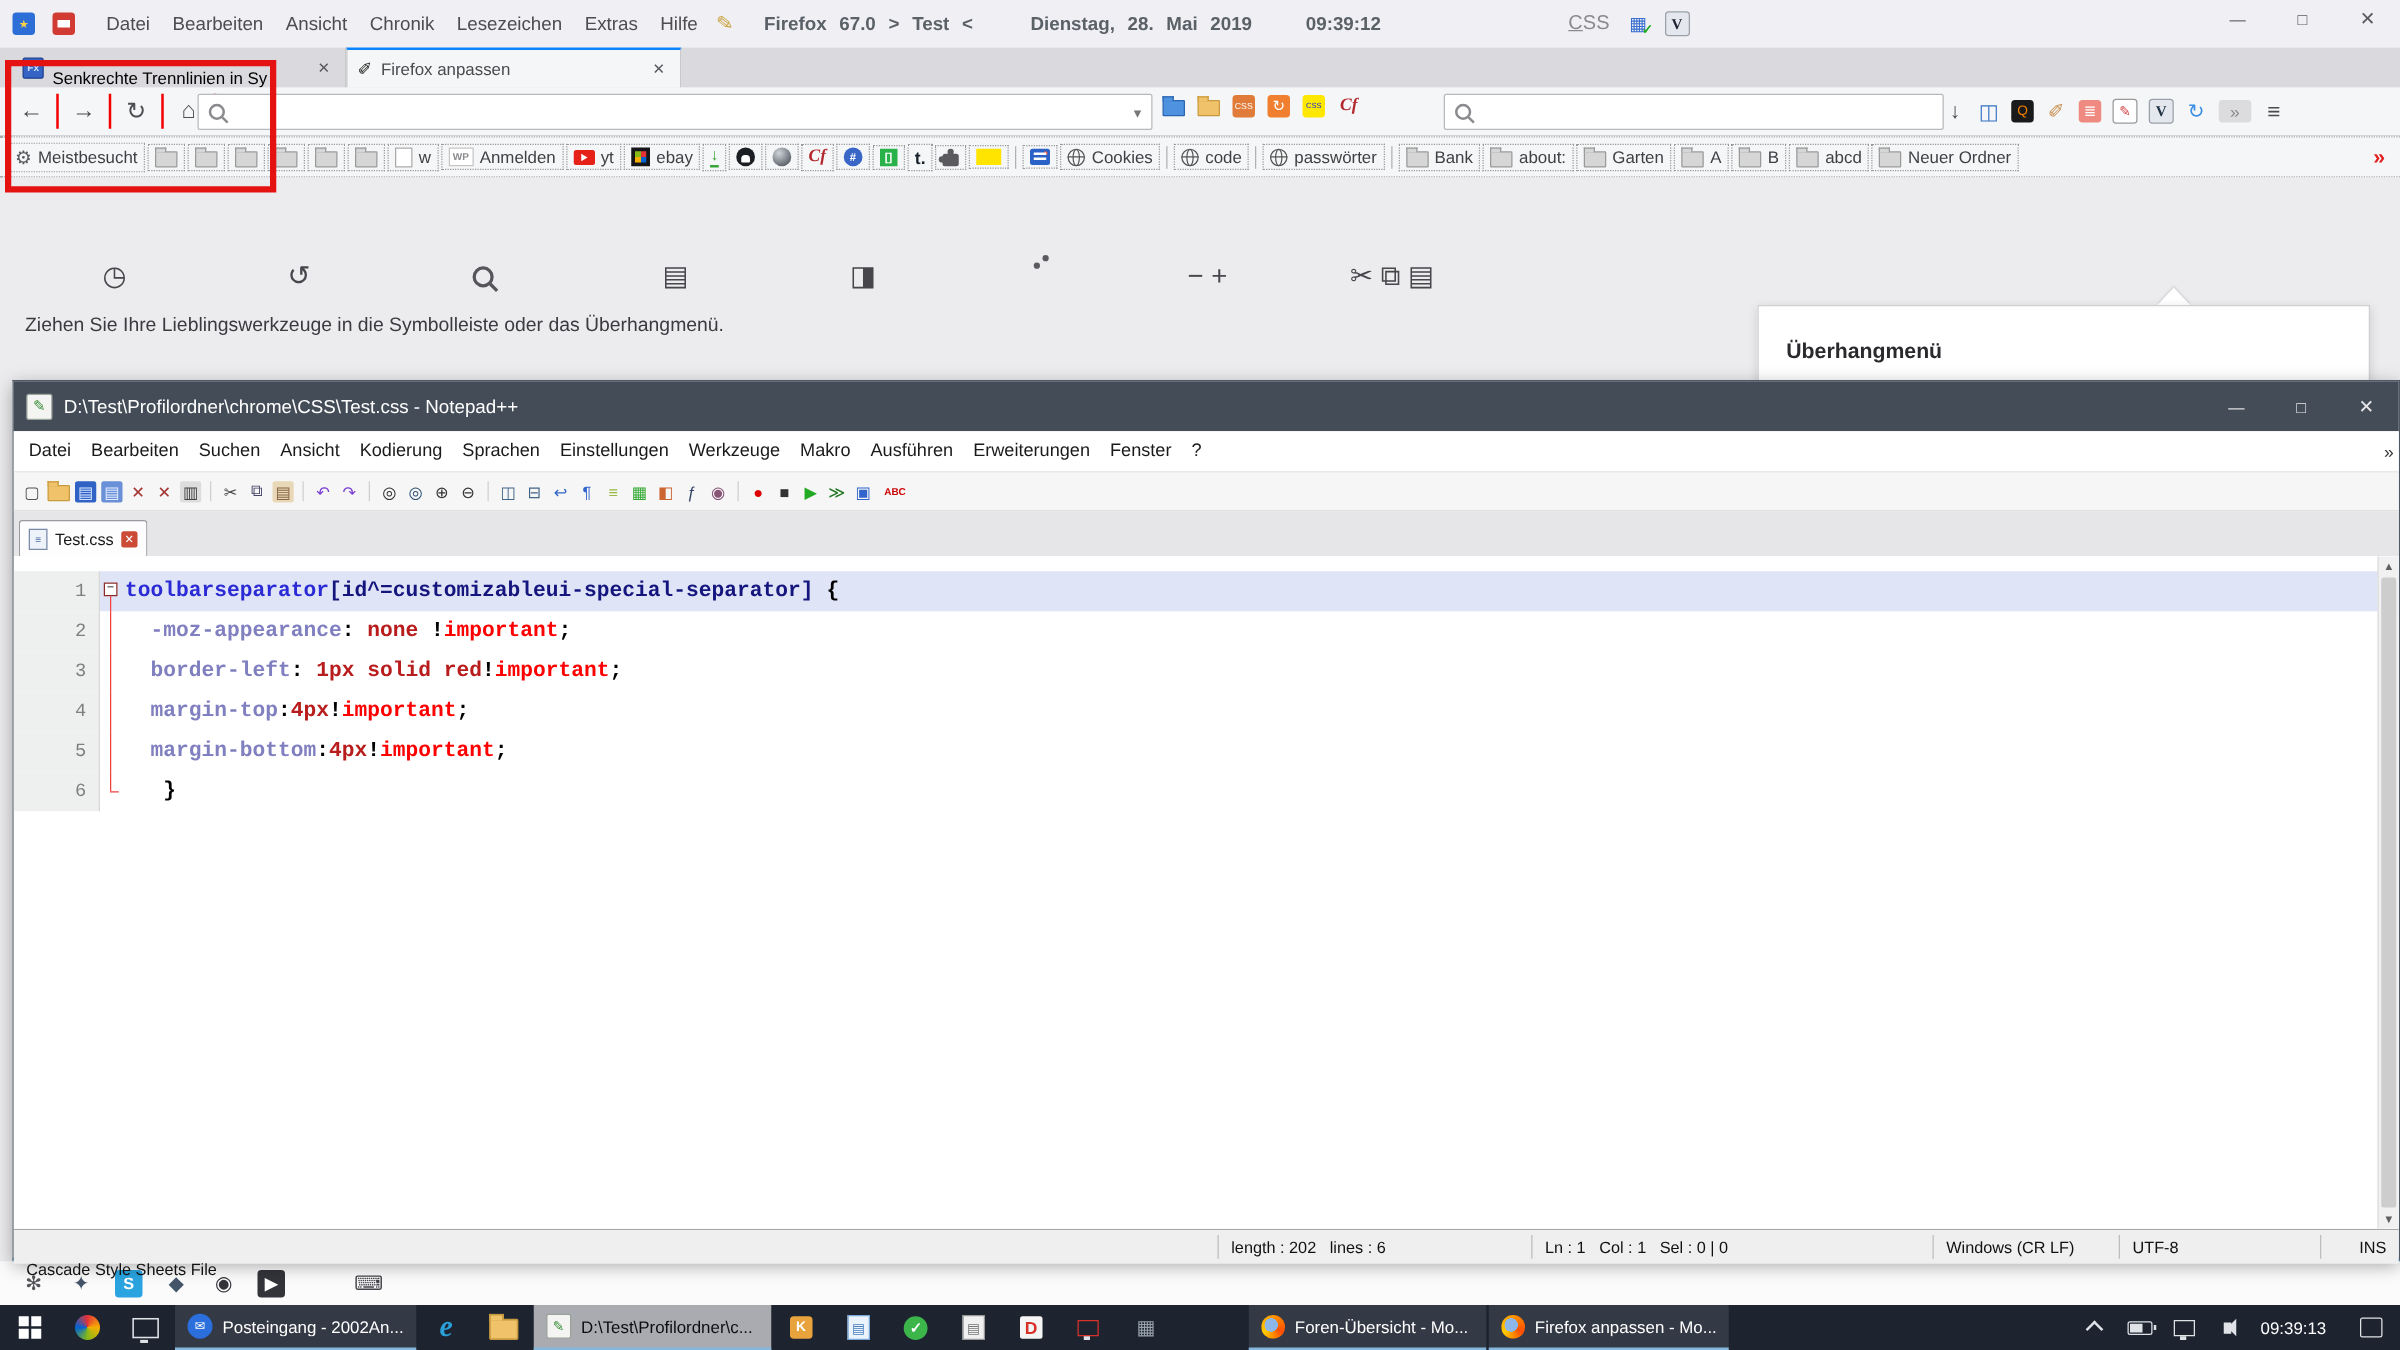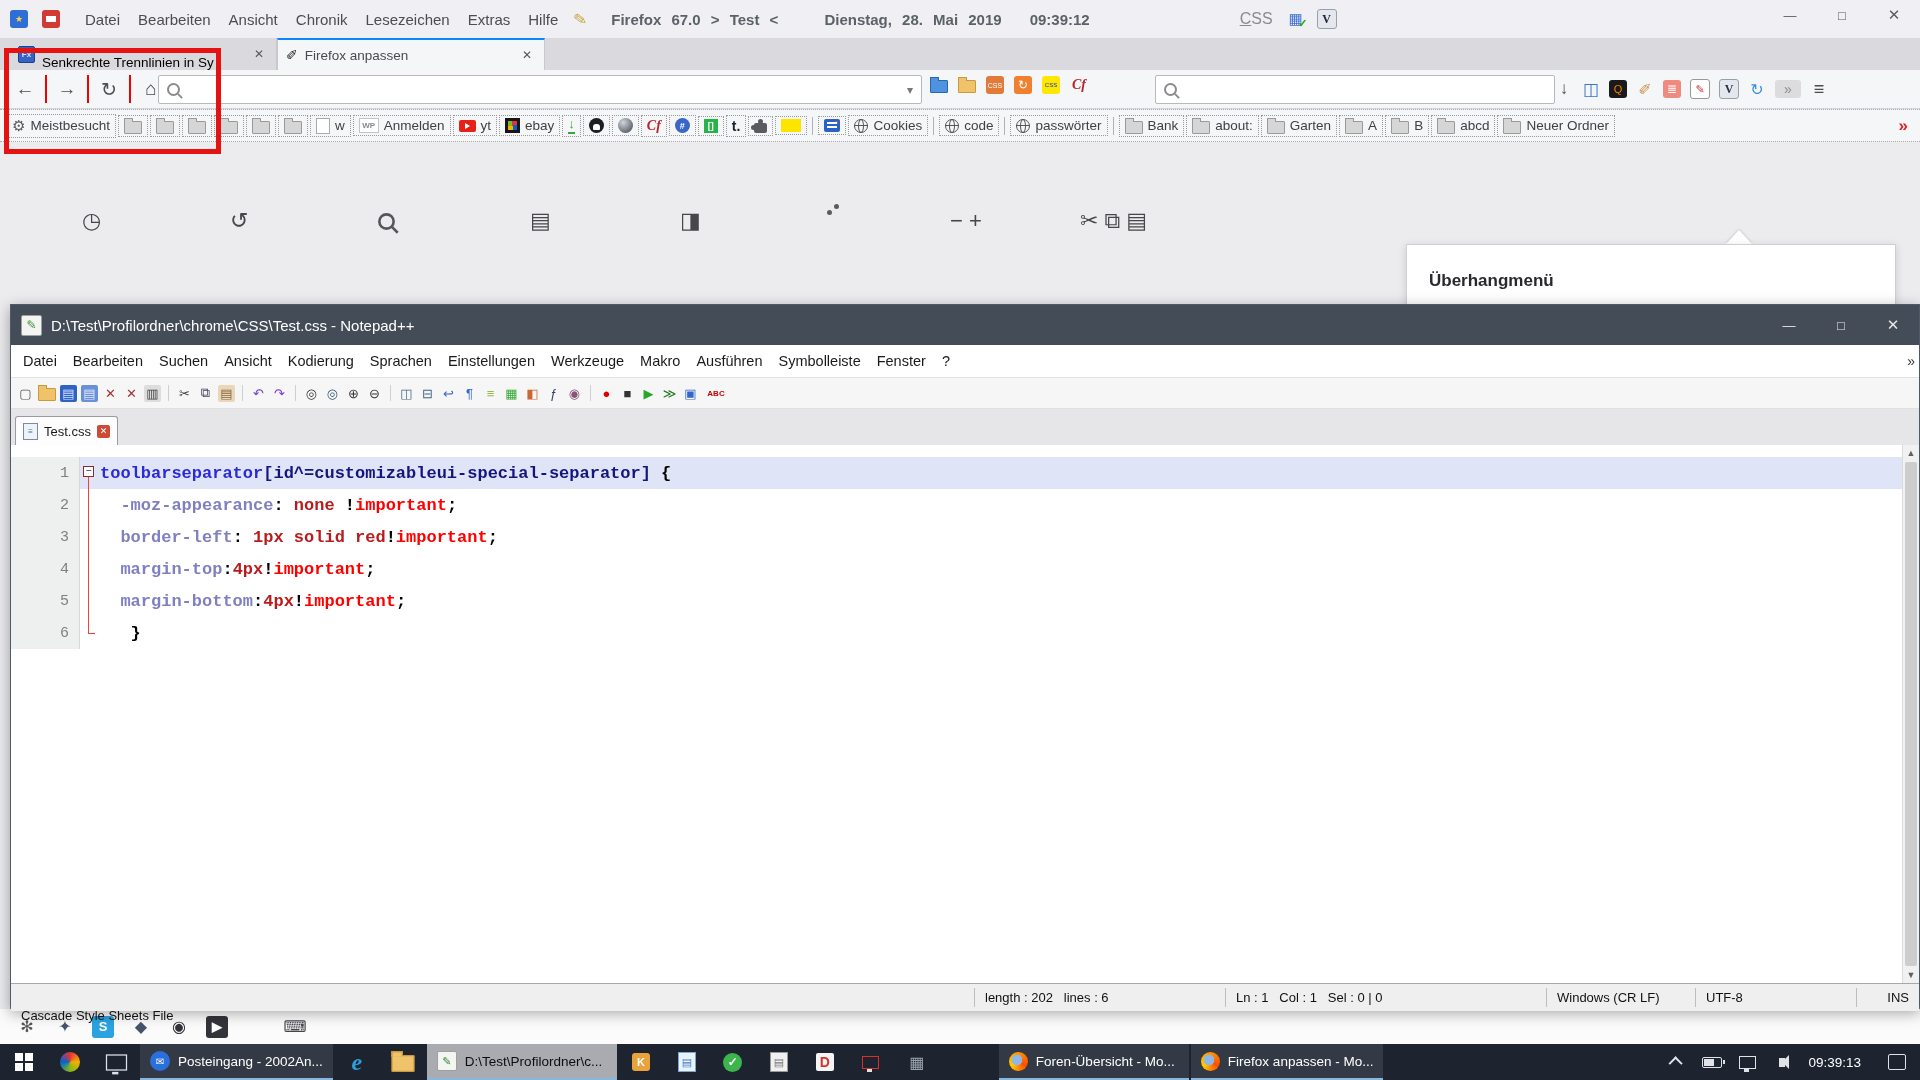--- a/index.html
+++ b/index.html
@@ -7,21 +7,21 @@
   #screen{position:relative;width:1920px;height:1080px;background:#ececef;}
 
   
   #ff{position:absolute;inset:0 0 36px 0;background:#ececef;}
   .ff-menubar{position:relative;height:38px;background:#f0f0f4;display:flex;align-items:center;
     padding-left:10px;color:#4c4c51;font-size:15px;}
   .mi{padding:0 9px;cursor:default;}
   .ff-bold{font-weight:bold;color:#5a6167;word-spacing:6px;}
   .ff-title{margin-left:22px;}
   .ff-date{margin-left:46px;}
-  .ff-time{margin-left:28px;}
+  .ff-time{margin-left:43px;}
   .ff-css{margin-left:150px;color:#8a8a8f;font-size:16px;}
   .ff-css::first-letter{text-decoration:underline;}
   .wc{position:absolute;top:0;height:30px;width:52px;display:flex;align-items:center;justify-content:center;
     color:#5a5a5f;font-size:13px;}
   .wc.min{right:104px}.wc.max{right:52px}.wc.cls{right:0;font-size:15px}
 
   .ff-tabbar{height:32px;background:#dadade;display:flex;align-items:stretch;padding-left:10px;font-size:13.5px;color:#4a4a4f;}
   .ff-tab{display:flex;align-items:center;gap:7px;padding:0 8px;width:250px;position:relative;border-right:1px solid #c9c9cd;justify-content:center;}
   .ff-tab .tlabel{flex:1;white-space:nowrap;overflow:hidden;}
   .ff-tab.active{background:#f5f6f7;border-top:2px solid #0a84ff;border-left:1px solid #c9c9cd;}
@@ -396,20 +396,21 @@
           </span>
           <span class="bm">
             <span class="i-folder"></span>
             <span class="bm-label">Neuer Ordner</span>
           </span>
         </div>
       <span class="bm-ovf">»</span>
     </div>
 
     <div class="ff-customize">
+      <div class="hint">Ziehen Sie Ihre Lieblingswerkzeuge in die Symbolleiste oder das Überhangmenü.</div>
       <div id="ff-palette">
           <span class="palette-item" style="left: 82px;">◷</span>
           <span class="palette-item" style="left: 230px;">↺</span>
           <span class="palette-item" style="left: 380px;"><span class="mag dark" style="transform: scale(1.3);"></span></span>
           <span class="palette-item" style="left: 530px;">▤</span>
           <span class="palette-item" style="left: 680px;">◨</span>
           <span class="palette-item" style="left: 830px;"><span class="i-puzzle" style="transform: scale(1.3);"></span></span>
           <span class="palette-item" style="left: 950px;">− +</span>
           <span class="palette-item" style="left: 1080px;">✂ ⧉ ▤</span>
         </div>
@@ -435,21 +436,21 @@
         <span class="mi">Datei</span>
         <span class="mi">Bearbeiten</span>
         <span class="mi">Suchen</span>
         <span class="mi">Ansicht</span>
         <span class="mi">Kodierung</span>
         <span class="mi">Sprachen</span>
         <span class="mi">Einstellungen</span>
         <span class="mi">Werkzeuge</span>
         <span class="mi">Makro</span>
         <span class="mi">Ausführen</span>
-        <span class="mi">Symbolleiste</span>
+        <span class="mi">Erweiterungen</span>
         <span class="mi">Fenster</span>
         <span class="mi">?</span>
         <span class="npp-movf">»</span>
       </div>
     <div class="npp-toolbar" id="npp-toolbar">
         <span class="ti" style="color: rgb(85, 85, 85);">▢</span>
         <span class="i-folder y"></span>
         <span class="ti" style="color: rgb(207, 224, 255); background: rgb(47, 98, 196);">▤</span>
         <span class="ti" style="color: rgb(223, 233, 255); background: rgb(106, 144, 216);">▤</span>
         <span class="ti" style="color: rgb(163, 51, 51);">✕</span>

